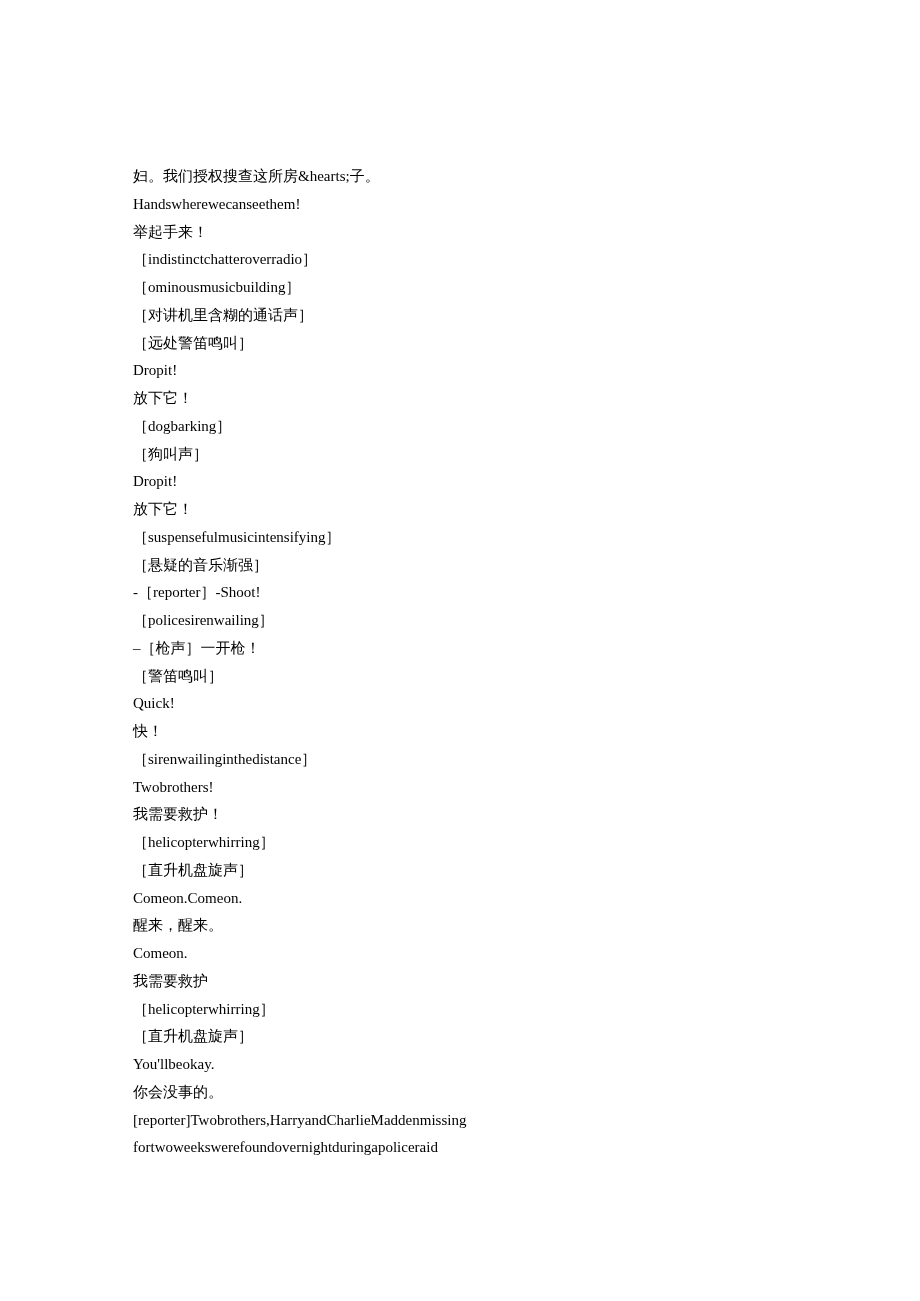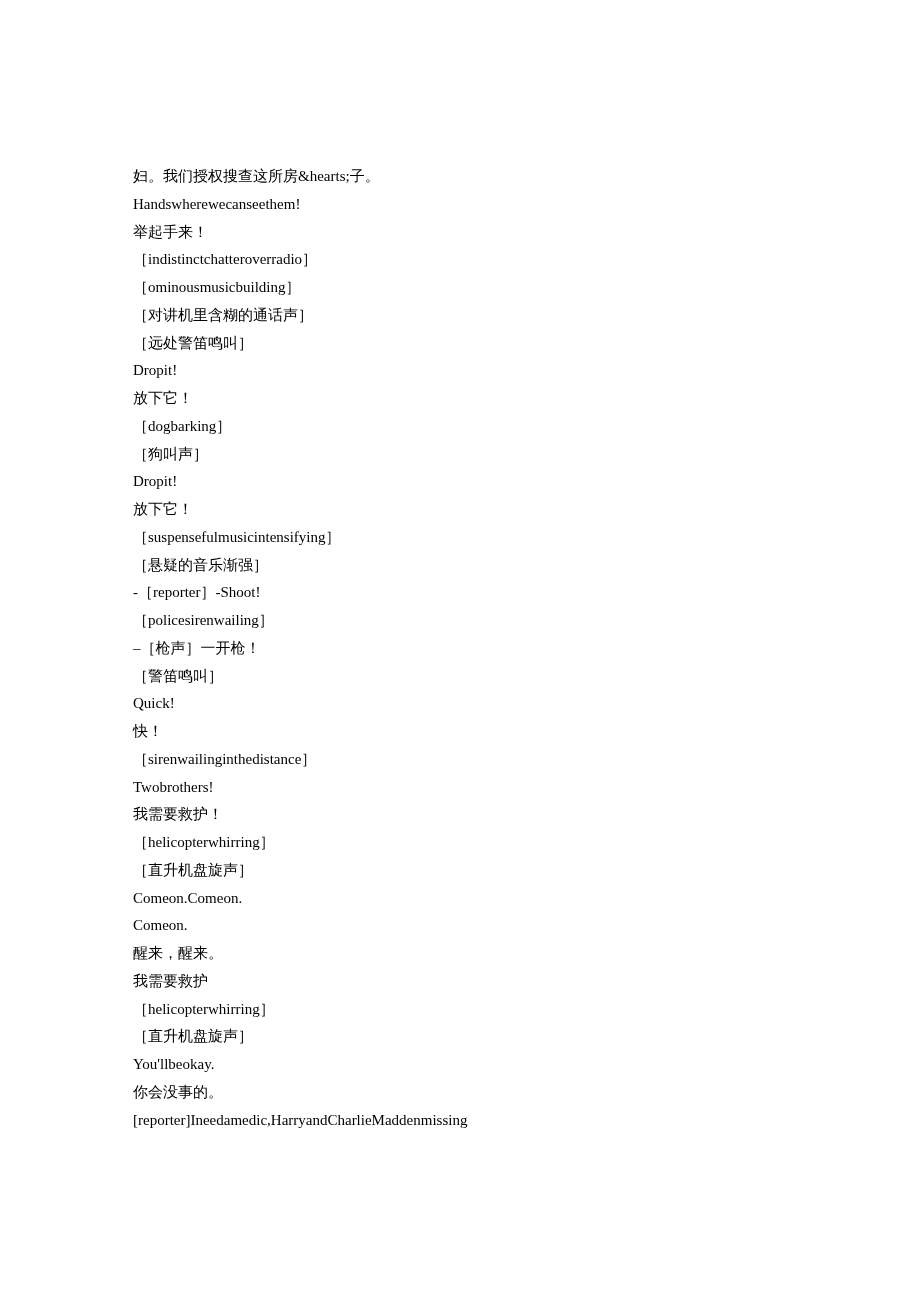--- a/index.html
+++ b/index.html
@@ -47,22 +47,23 @@
       <div class="line">–［枪声］一开枪！</div>
       <div class="line">［警笛鸣叫］</div>
       <div class="line">Quick!</div>
       <div class="line">快！</div>
       <div class="line">［sirenwailinginthedistance］</div>
       <div class="line">Twobrothers!</div>
       <div class="line">我需要救护！</div>
       <div class="line">［helicopterwhirring］</div>
       <div class="line">［直升机盘旋声］</div>
       <div class="line">Comeon.Comeon.</div>
+      <div class="line">醒来，醒来。</div>
       <div class="line">Comeon.</div>
-      <div class="line">醒来，醒来。</div>
       <div class="line">我需要救护</div>
       <div class="line">［helicopterwhirring］</div>
       <div class="line">［直升机盘旋声］</div>
       <div class="line">You'llbeokay.</div>
       <div class="line">你会没事的。</div>
-      <div class="line">[reporter]Ineedamedic,HarryandCharlieMaddenmissing</div>
+      <div class="line">[reporter]Twobrothers,HarryandCharlieMaddenmissing</div>
+      <div class="line">fortwoweekswerefoundovernightduringapoliceraid</div>
     </div>
 </div>
 
 </body></html>

